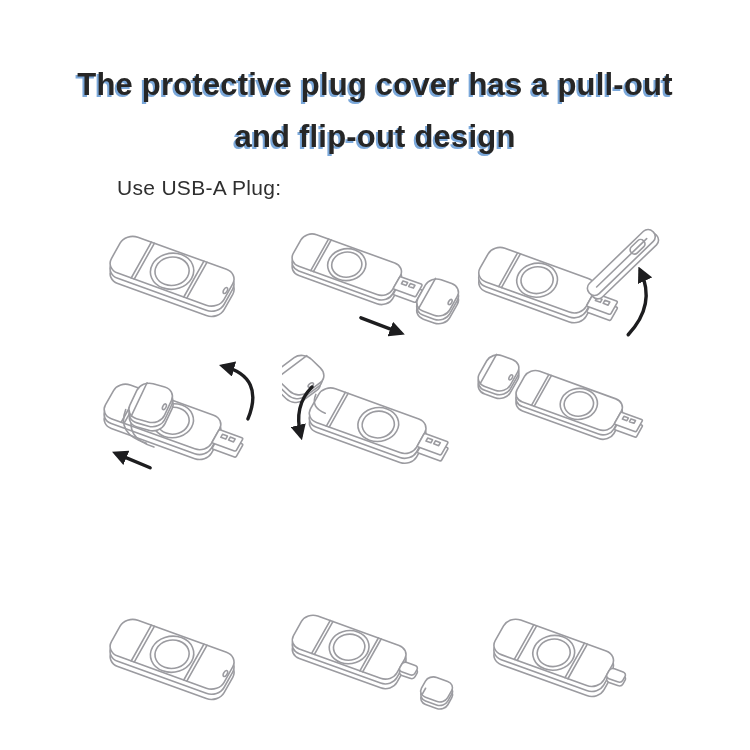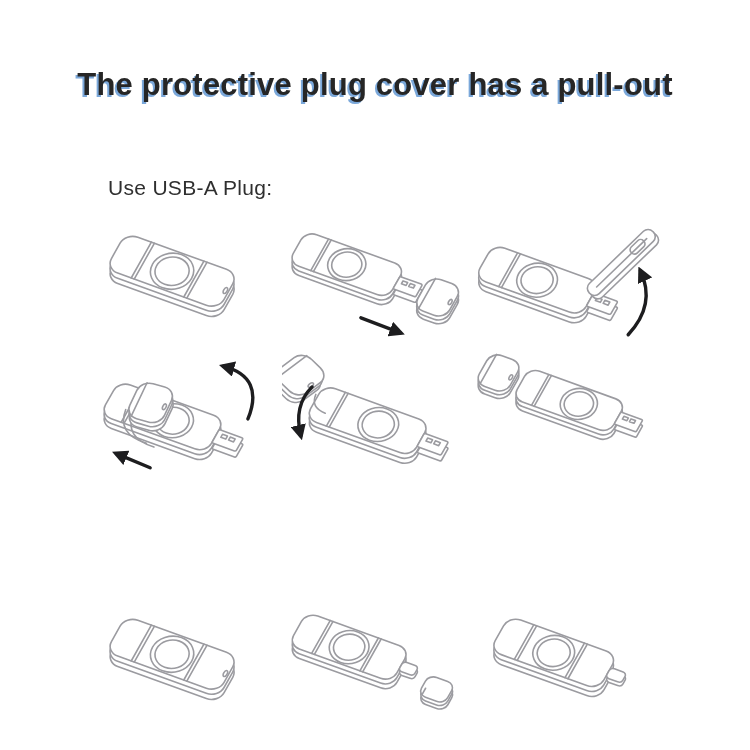--- a/index.html
+++ b/index.html
@@ -7,21 +7,21 @@
     position:relative;width:750px;height:750px;background:#fff;overflow:hidden;
     font-family:"Liberation Sans", sans-serif;
     margin-top:29px;
   }
   .title-block{position:absolute;top:30px;left:0;width:750px;text-align:center;}
   .title-line{
     font-size:31px;font-weight:700;color:#262626;line-height:52px;letter-spacing:0.2px;
     text-shadow:-2px 2px 0 #7ba8da;
   }
   .section-label{
-    position:absolute;left:108px;font-size:21px;font-weight:500;color:#2f2f2f;letter-spacing:0.3px;
+    position:absolute;left:117px;font-size:21px;font-weight:500;color:#2f2f2f;letter-spacing:0.3px;
   }
   .label-a{top:147px;}
   .label-c{top:530px;}
   .fig-row{position:absolute;left:90px;width:570px;display:flex;gap:4px;}
   .row-1{top:185px;}
   .row-2{top:318px;}
   .row-3{top:568px;}
   .fig{width:188px;height:140px;flex:0 0 auto;}
   .fig svg{display:block;width:188px;height:140px;}
   
@@ -138,20 +138,21 @@
         </g>
       </g>
       <g id="cap-out">
           <use href="#cap-zero" transform="translate(166.9,85.4)"></use>
         </g>
     </defs>
   </svg>
 
   <div class="title-block">
     <div class="title-line">The protective plug cover has a pull-out</div>
+    <div class="title-line">and flip-out design</div>
   </div>
 
   <div class="section-label label-a">Use USB-A Plug:</div>
 
   <div class="fig-row row-1">
     <div class="fig">
       <svg viewBox="0 0 200 140">
         <use href="#body-full" transform="translate(16,14) scale(0.85)"></use>
       </svg>
     </div>

